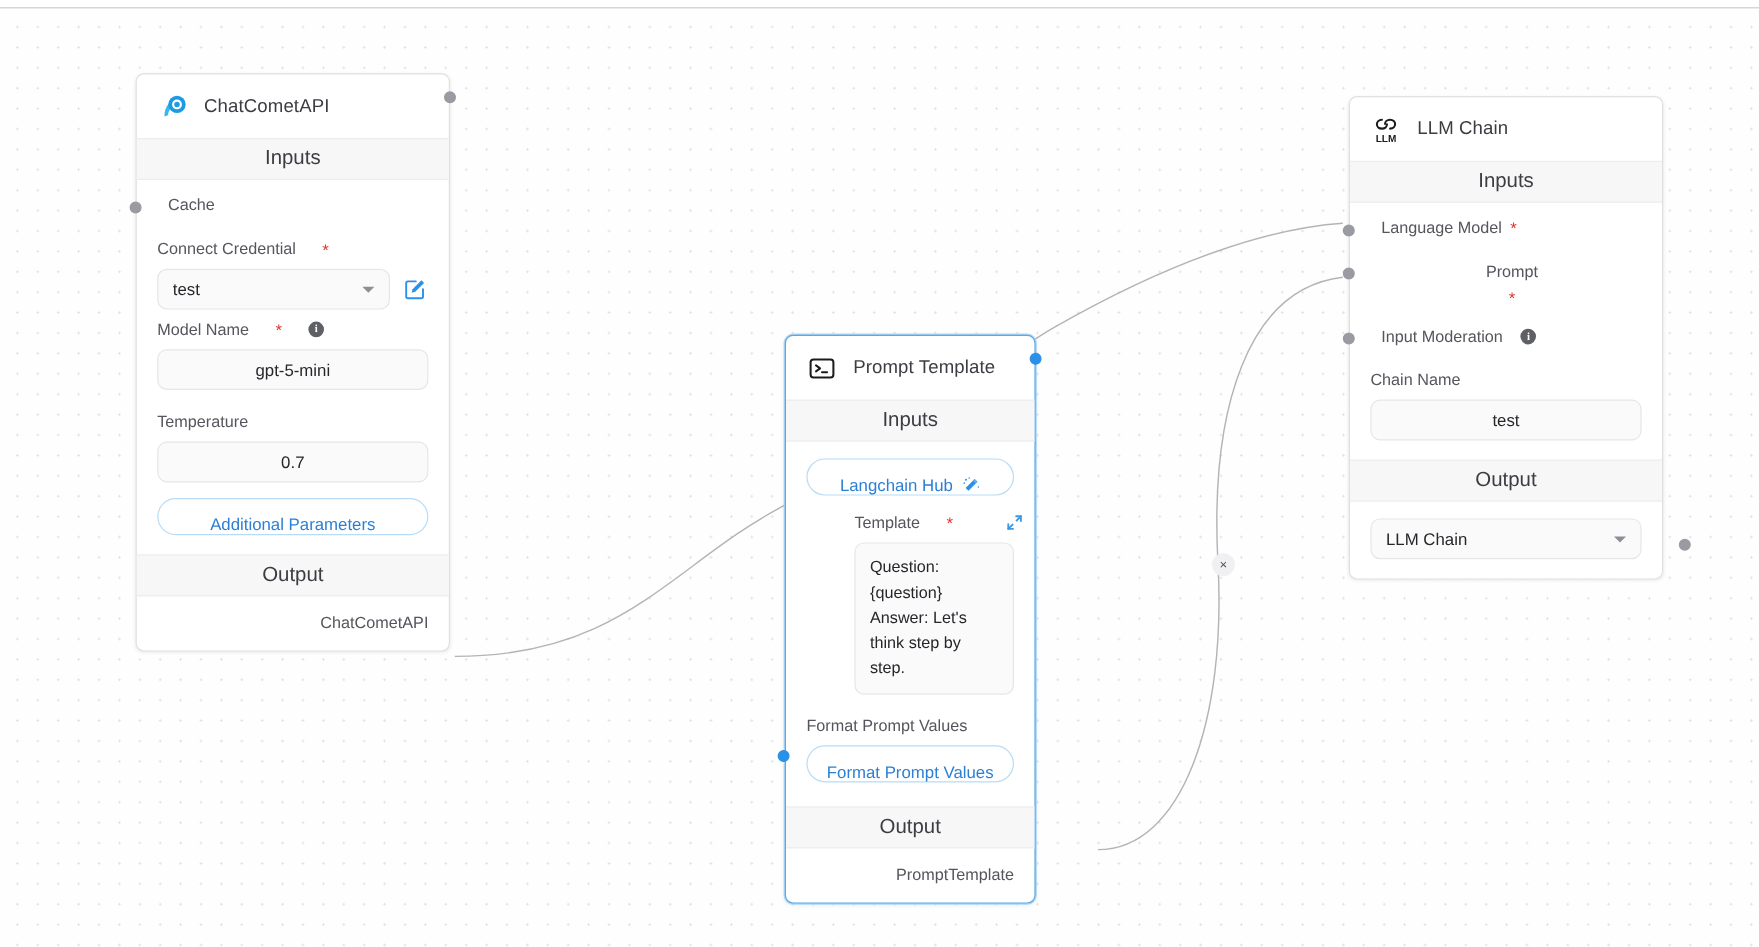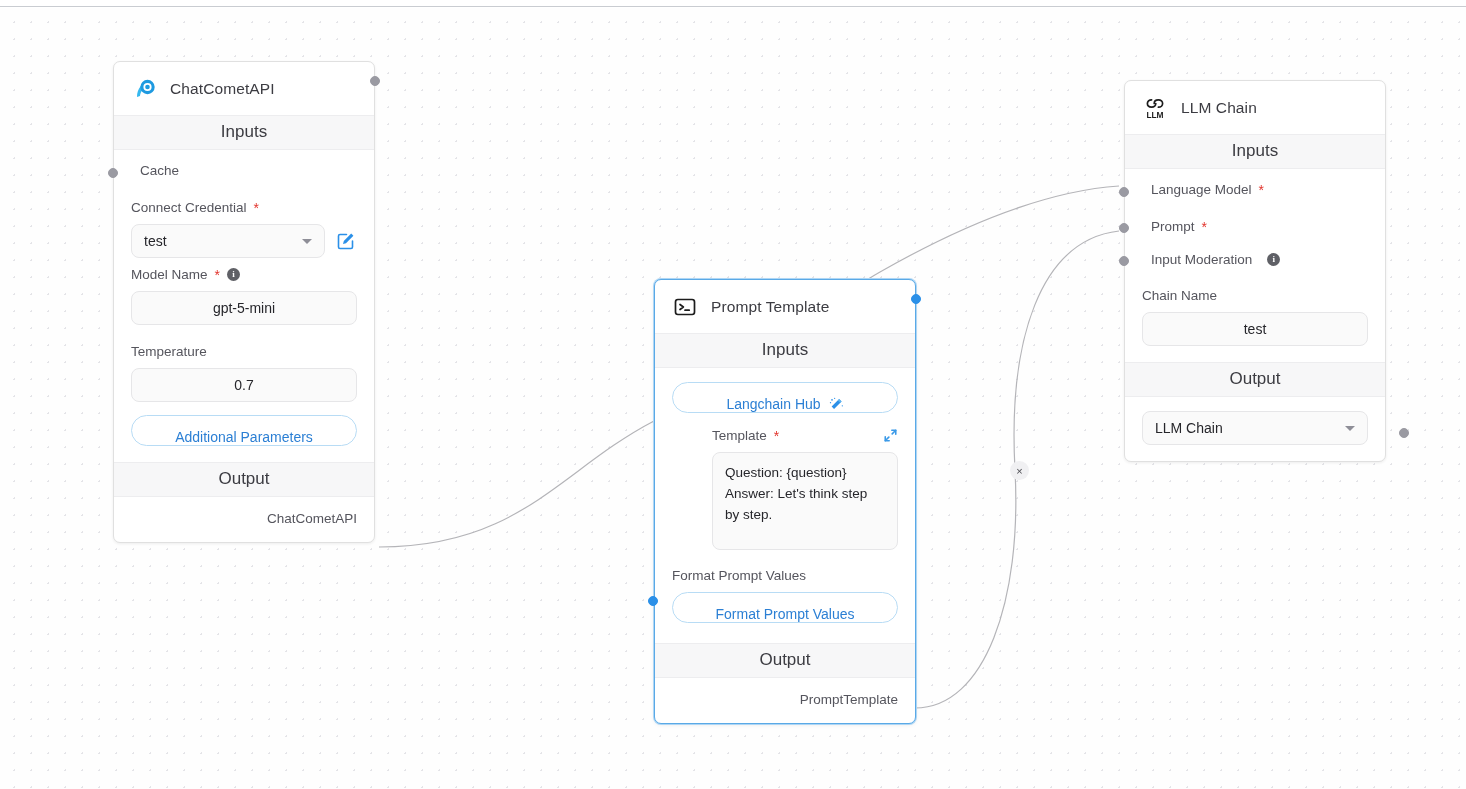--- a/index.html
+++ b/index.html
@@ -64,21 +64,21 @@
     color: #55555d;
     padding: 13px 16px 13px 26px;
     display: flex; align-items: center; gap: 7px;
   }
   .req { color: #e2342d; font-size: 14px; line-height: 1; }
 
   
   .field { padding: 9px 17px 0; }
   .field-label {
     font-size: 13.5px; color: #55555d; margin-bottom: 9px;
-    display: flex; align-items: center; gap: 7px;
+    display: flex; align-items: center; gap: 22px;
   }
   .field-label .spacer { flex: 1; }
   .input-box {
     border: 1px solid #e6e6e8; background: #fafafa; border-radius: 8px;
     height: 34px; display: flex; align-items: center;
     padding: 0 12px; font-size: 14px; color: #26262b; justify-content: center;
   }
   .input-box.select { justify-content: space-between; }
   .caret {
     width: 0; height: 0;
@@ -219,21 +219,21 @@
     </div>
 
     <div class="section-bar">Output</div>
 
     <div class="out-row">
       <span class="handle right" style="top:14px;"></span>
       <span>ChatCometAPI</span>
     </div>
   </div>
 
-  <div class="node selected" style="left:654px; top:279px; width:262px;">
+  <div class="node selected" style="left:654px; top:279px; width:209px;">
 
     <div class="node-header">
       <span class="node-icon">
         <svg width="24" height="24" viewBox="0 0 24 24">
           <rect x="2.5" y="4.5" width="19" height="15" rx="2.4" fill="#ffffff" stroke="#1c1c1c" stroke-width="1.7"></rect>
           <path d="M7 9.5 L10.4 12 L7 14.5" fill="none" stroke="#1c1c1c" stroke-width="1.7" stroke-linecap="round" stroke-linejoin="round"></path>
           <path d="M12 15.2 H16.2" fill="none" stroke="#1c1c1c" stroke-width="1.7" stroke-linecap="round"></path>
         </svg>
       </span>
       <span class="node-title">Prompt Template</span>
@@ -314,21 +314,21 @@
     <div class="section-bar">Inputs</div>
 
     <div class="node-body">
 
       <div class="anchor-row">
         <span class="handle left" style="top:18px;"></span>
         <span>Language Model</span>
         <span class="req">*</span>
       </div>
 
-      <div class="anchor-row" style="padding-top:9px; padding-bottom:9px;">
+      <div class="anchor-row" style="padding-top:9px; padding-bottom:9px;flex-direction:column;">
         <span class="handle left" style="top:13px;"></span>
         <span>Prompt</span>
         <span class="req">*</span>
       </div>
 
 
       <div class="anchor-row" style="padding-top:9px; padding-bottom:9px;">
         <span class="handle left" style="top:13px;"></span>
         <span>Input Moderation</span>
         <span class="info-icon" style="margin-left:8px;">i</span>

